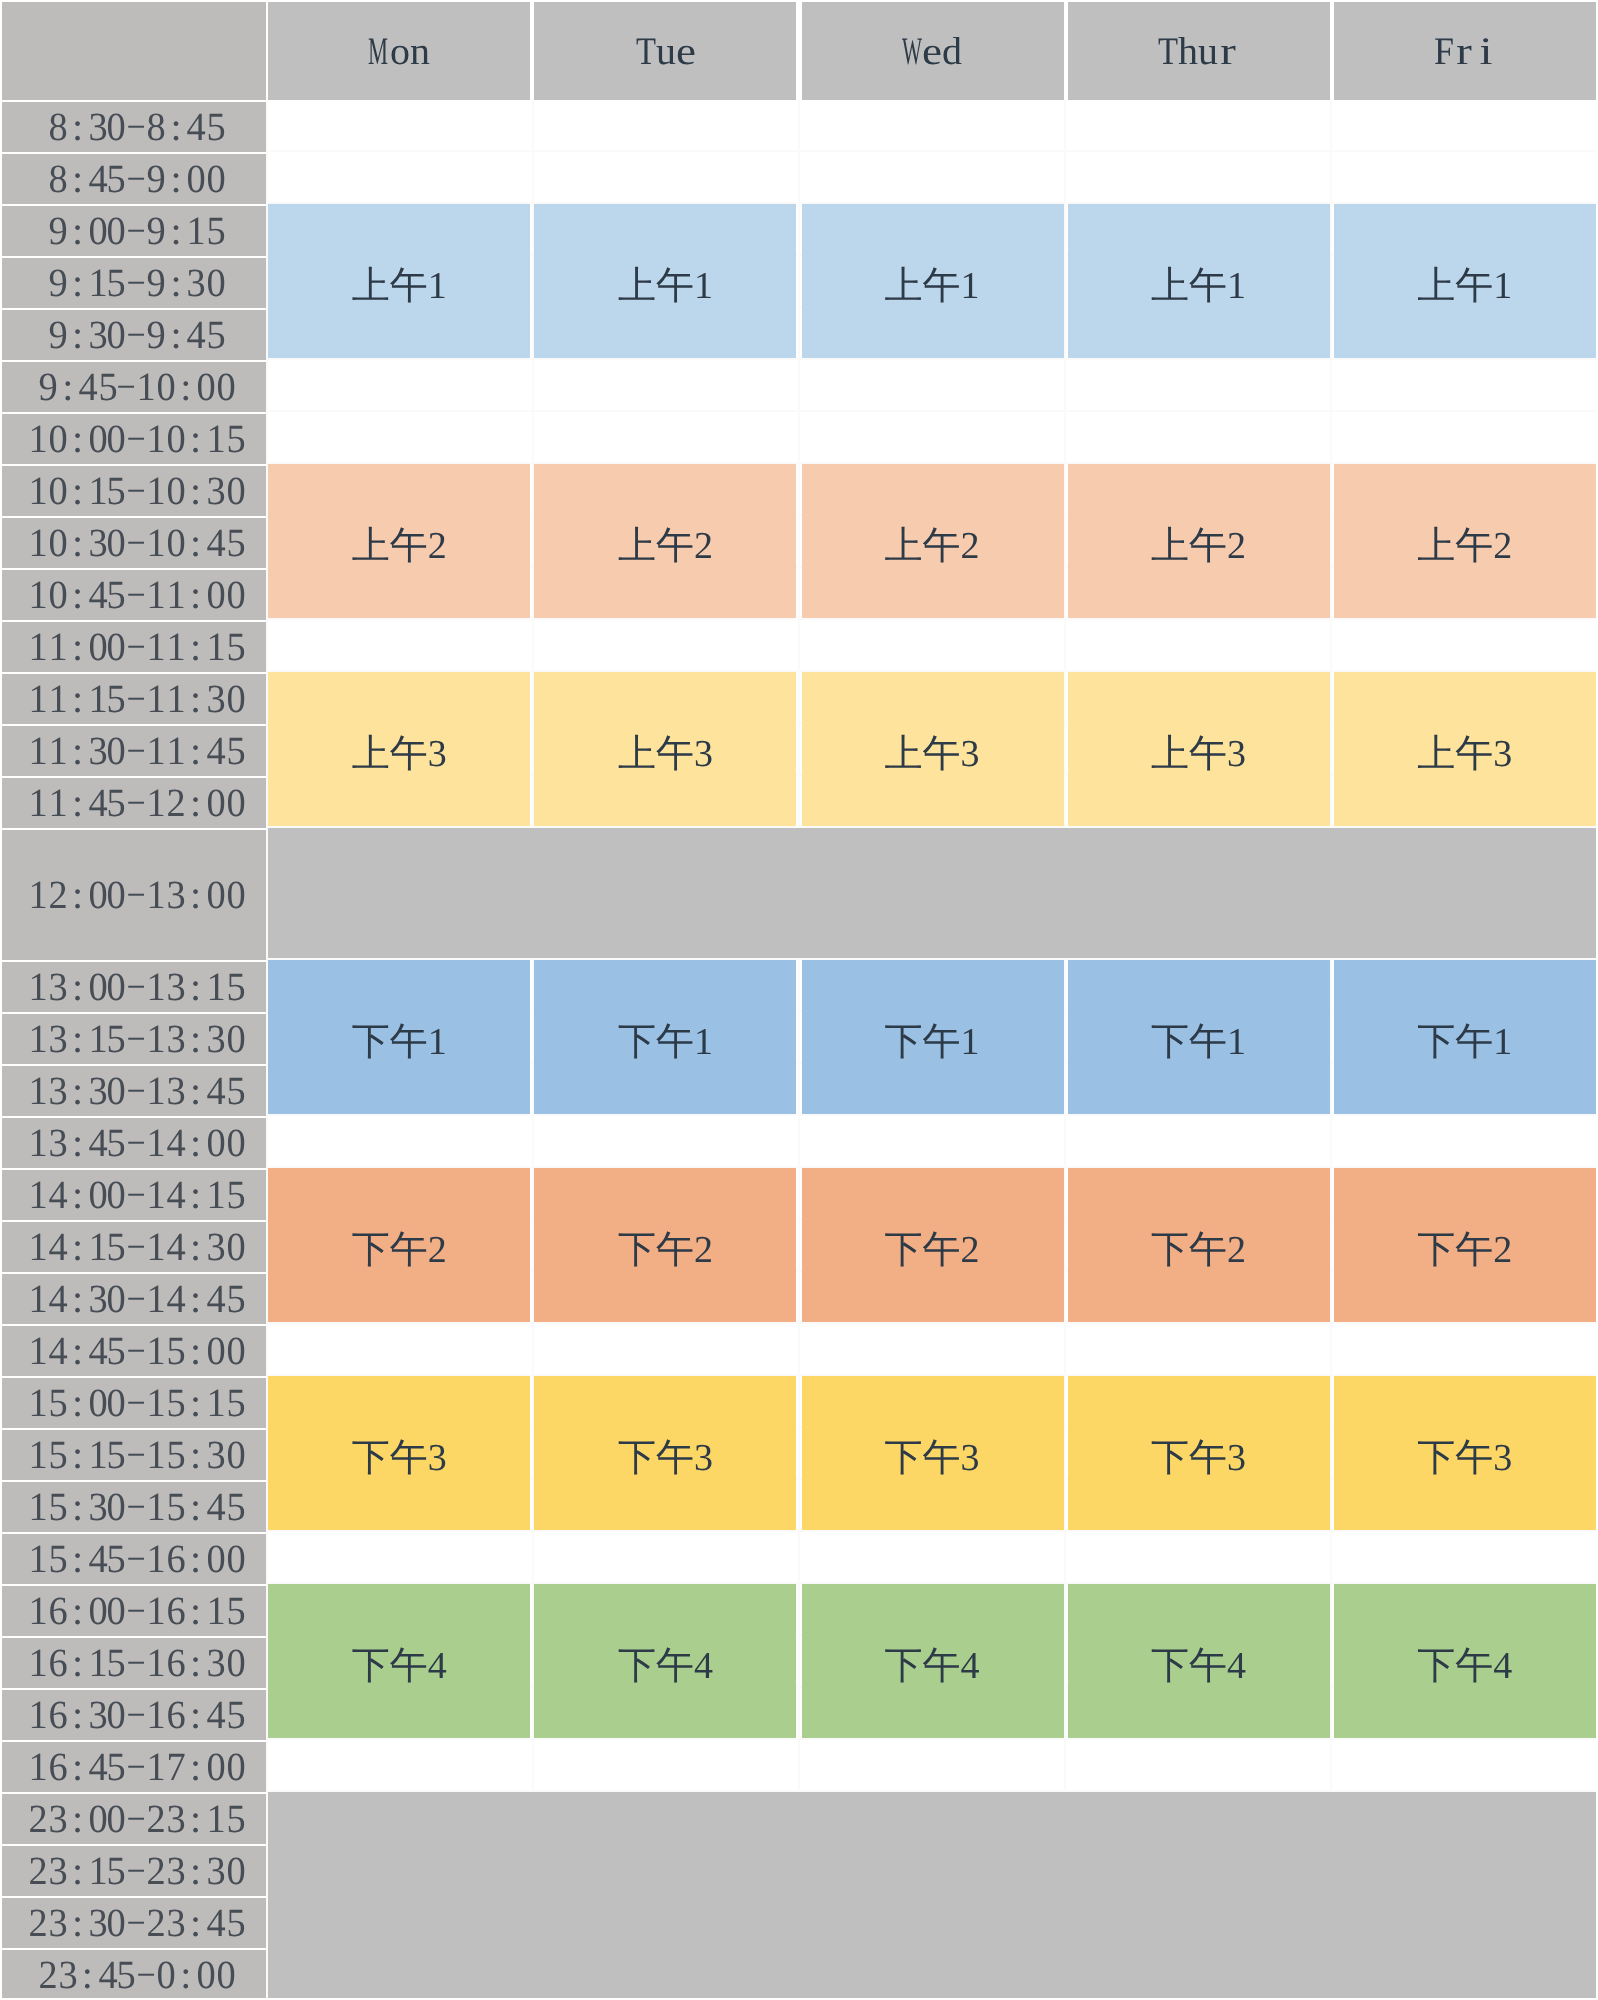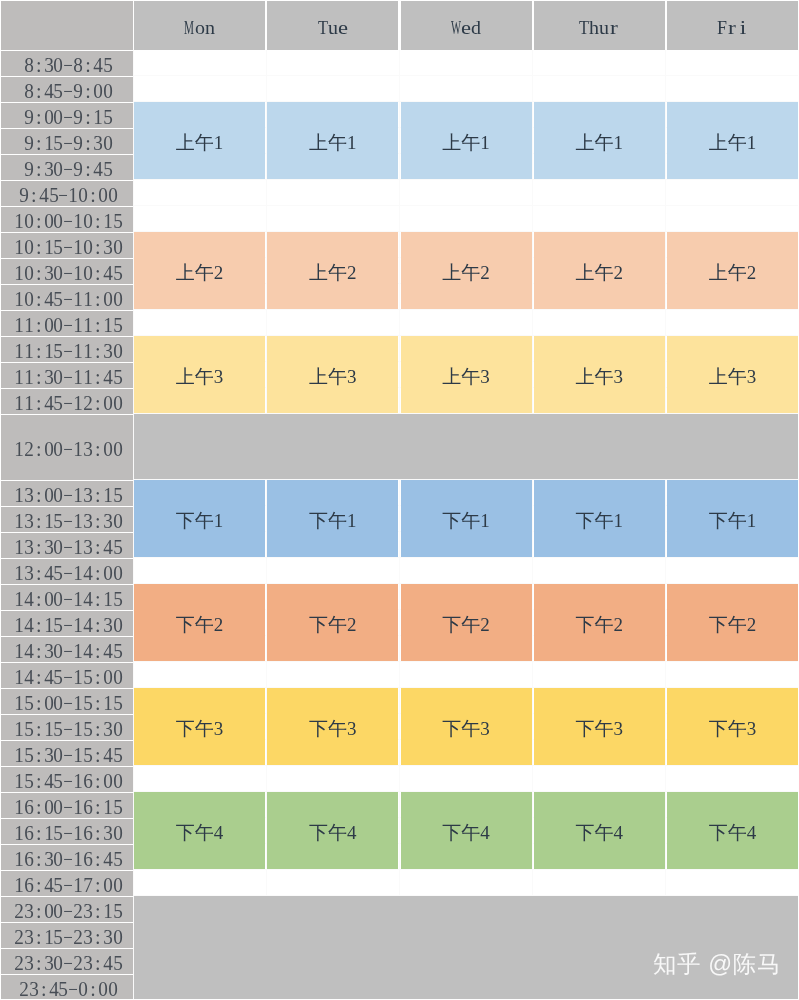--- a/index.html
+++ b/index.html
@@ -237,14 +237,13 @@
     <div class="block" style="left: 666.9px; width: 131px; top: 688px; height: 77px; background: rgb(252, 215, 101); color: rgb(45, 58, 71);">下午3</div>
     <div class="block" style="left: 134.1px; width: 131px; top: 792px; height: 77px; background: rgb(170, 206, 142); color: rgb(45, 58, 71);">下午4</div>
     <div class="block" style="left: 267.3px; width: 131px; top: 792px; height: 77px; background: rgb(170, 206, 142); color: rgb(45, 58, 71);">下午4</div>
     <div class="block" style="left: 400.5px; width: 131px; top: 792px; height: 77px; background: rgb(170, 206, 142); color: rgb(45, 58, 71);">下午4</div>
     <div class="block" style="left: 533.7px; width: 131px; top: 792px; height: 77px; background: rgb(170, 206, 142); color: rgb(45, 58, 71);">下午4</div>
     <div class="block" style="left: 666.9px; width: 131px; top: 792px; height: 77px; background: rgb(170, 206, 142); color: rgb(45, 58, 71);">下午4</div>
     <div style="position: absolute; background: rgb(255, 255, 255); left: 0px; top: 0px; width: 1px; height: 1000px;"></div>
     <div style="position: absolute; background: rgb(255, 255, 255); left: 0px; top: 0px; width: 799px; height: 1px;"></div>
     <div style="position: absolute; background: rgb(255, 255, 255); left: 0px; top: 999px; width: 799px; height: 1px;"></div>
     <div style="position: absolute; background: rgb(255, 255, 255); left: 798px; top: 0px; width: 1px; height: 1000px;"></div>
-    <div style="position: absolute; left: 653px; top: 951px; color: rgb(248, 248, 248); font-size: 23.5px; font-family: &quot;Liberation Sans&quot;, sans-serif; letter-spacing: 0.6px; line-height: 26px;">知乎 @陈马</div>
   </div>
 
 </body></html>

